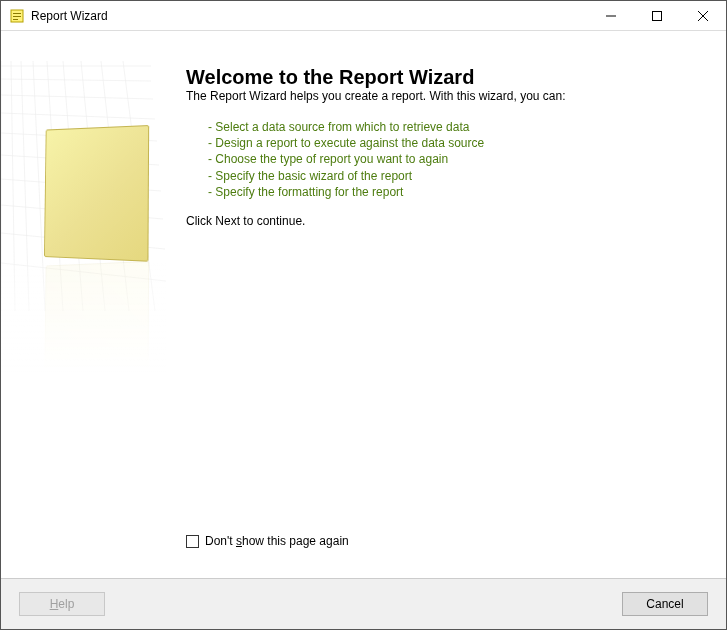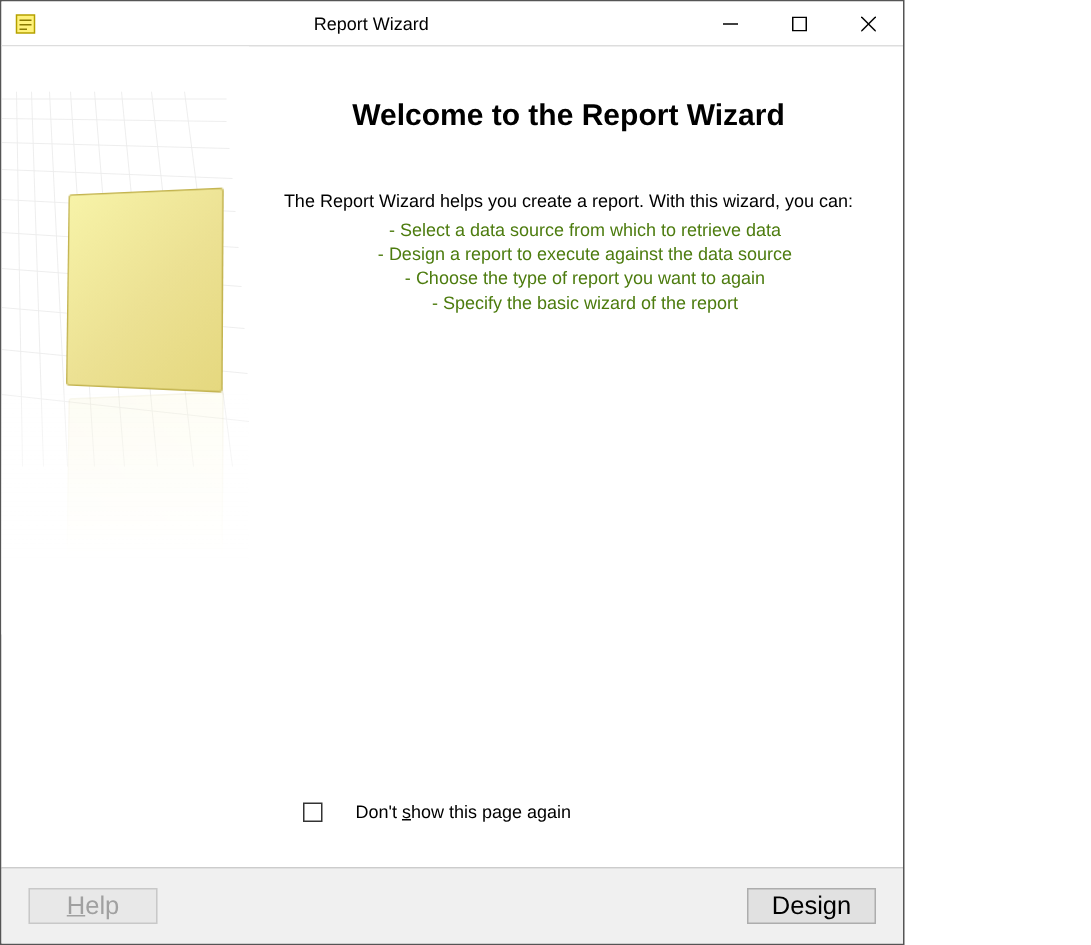--- a/index.html
+++ b/index.html
@@ -1,22 +1,21 @@
 <!DOCTYPE html>
 <html><head>
   <meta charset="utf-8">
   <style>
     * { box-sizing: border-box; font-family: 'Segoe UI', Tahoma, sans-serif; }
     body { margin: 0; padding: 0; background: #fff; }
     .window {
-      width: 603px; height: 630px;
+      width: 727px; height: 630px;
       border: 1px solid #555; background: #fff;
       display: flex; flex-direction: column;
       position: relative;
-      text-align: center;
     }
     .titlebar {
       height: 30px; display: flex; align-items: center;
       background: #fff; border-bottom: 1px solid #ddd;
       padding-left: 8px;
     }
     .titlebar-icon {
       width: 16px; height: 16px; margin-right: 6px;
       display: inline-flex; align-items: center; justify-content: center;
     }
@@ -66,50 +65,48 @@
       position: absolute; top: 232px; left: 0; width: 165px; height: 160px;
       background: linear-gradient(to bottom, rgba(255,255,255,0.2) 0%, rgba(255,255,255,1) 70%);
     }
     .main {
       flex: 1; padding: 35px 30px 20px 20px;
       display: flex; flex-direction: column;
       position: relative;
     }
     .heading {
       font-size: 20px; font-weight: bold; color: #000;
-      margin-bottom: 38px;
-    }
-    .intro { font-size: 12px; color: #000; margin-bottom: 4px; }
+    }
+    .intro { font-size: 12px; color: #000; margin-bottom: 16px; }
     .bullets {
       font-size: 12px; color: #4d7c0f; margin: 0 0 14px 22px;
       padding: 0; list-style: none;
     }
     .bullets li { line-height: 1.35; }
     .bullets li::before { content: "- "; }
     .continue { font-size: 12px; color: #000; }
     .checkbox-row {
       position: absolute; bottom: 30px; left: 20px;
-      display: flex; align-items: center; gap: 22px;
+      display: flex; align-items: center; gap: 6px;
       font-size: 12px;
-      margin-left: 16px;
     }
     .checkbox-box {
       width: 13px; height: 13px; border: 1px solid #333;
       background: #fff;
     }
     .footer {
       height: 50px; background: #f0f0f0;
       display: flex; align-items: center;
       padding: 0 18px; gap: 8px;
     }
     .footer .spacer { flex: 1; }
     .btn {
       min-width: 86px; height: 24px;
       border: 1px solid #adadad; background: #e1e1e1;
-      font-size: 17px; color: #000;
+      font-size: 12px; color: #000;
       display: inline-flex; align-items: center; justify-content: center;
       padding: 0 5px;
     }
     .btn.disabled { color: #a0a0a0; border-color: #c8c8c8; background: #e8e8e8; }
     .btn.primary { border: 2px solid #0078d7; background: #e1e1e1; }
     .underline-first { text-decoration: underline; }
   </style>
 </head>
 <body>
 
@@ -181,35 +178,37 @@
     </div>
 
     <div class="main">
       <div class="heading">Welcome to the Report Wizard</div>
       <div class="intro">The Report Wizard helps you create a report. With this wizard, you can:</div>
       <ul class="bullets">
         <li>Select a data source from which to retrieve data</li>
         <li>Design a report to execute against the data source</li>
         <li>Choose the type of report you want to again</li>
         <li>Specify the basic wizard of the report</li>
+        <li>Specify the formatting for the report</li>
       </ul>
+      <div class="continue">Click Next to continue.</div>
 
       <div class="checkbox-row">
         <span class="checkbox-box"></span>
         <span>
           <span>Don't </span><span class="underline-first">s</span><span>how this page again</span>
         </span>
       </div>
     </div>
 
   </div>
 
   <div class="footer">
     <div class="btn disabled">
       <span><span class="underline-first">H</span><span>elp</span></span>
     </div>
     <div class="spacer"></div>
     <div class="btn">
-      <span>Design</span>
+      <span>Cancel</span>
     </div>
   </div>
 
 </div>
 
 </body></html>

